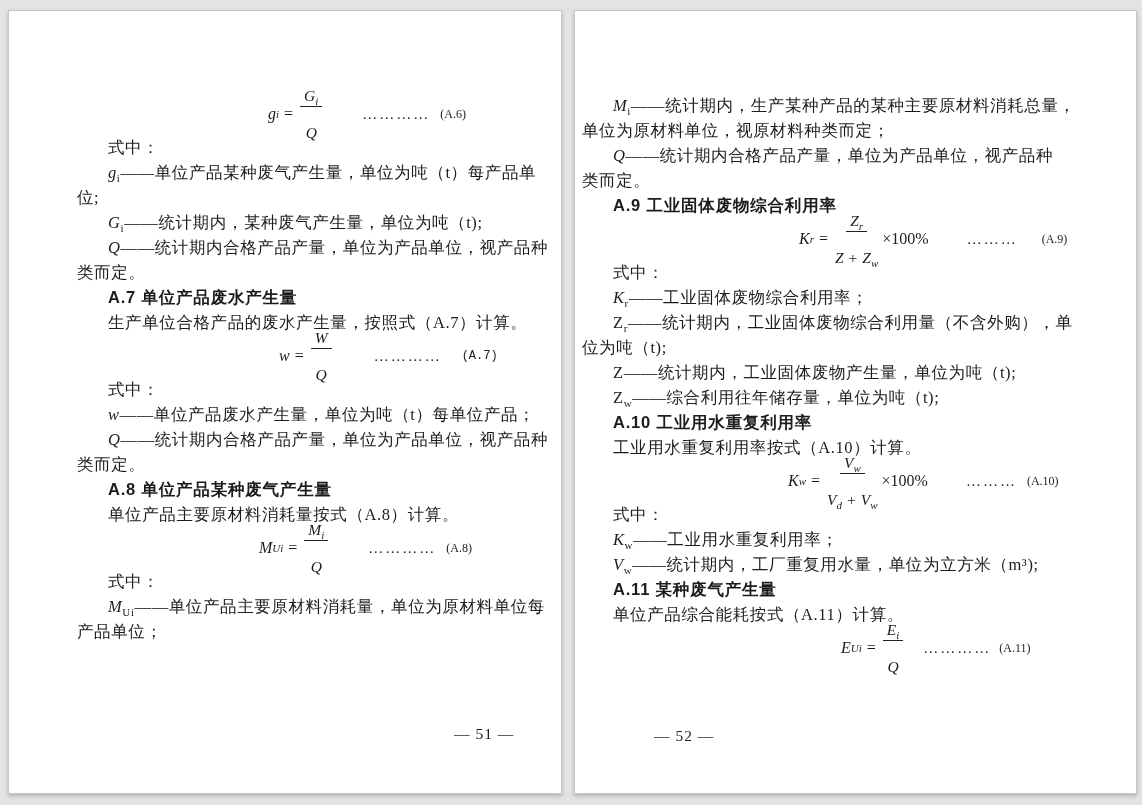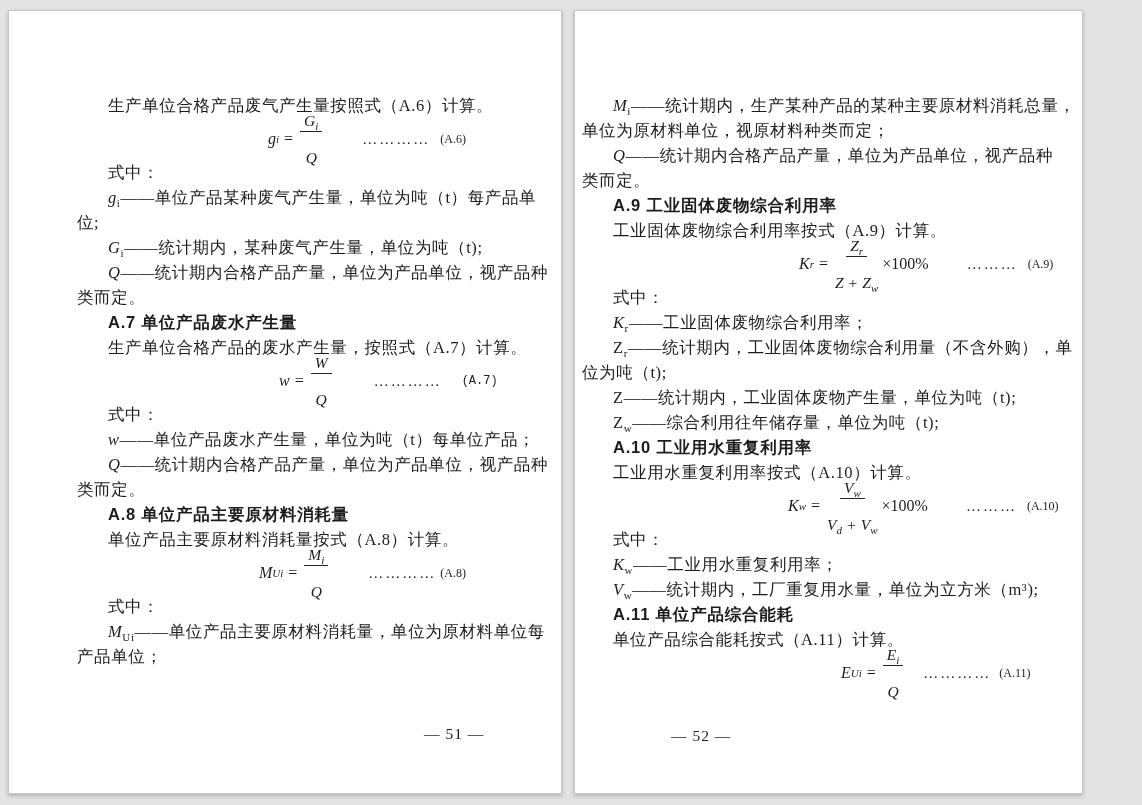--- a/index.html
+++ b/index.html
@@ -14,21 +14,21 @@
   }
   .page{
     position:absolute;top:10px;
     background:#ffffff;
     border:1px solid #c7c7c7;
     box-shadow:0 2px 4px rgba(0,0,0,.22);
     box-sizing:border-box;
     height:784px;
   }
   #page-51{left:8px;width:554px;padding:82px 44px 0 68px;}
-  #page-52{left:574px;width:509px;padding:82px 78px 0 7px;}
+  #page-52{left:574px;width:563px;padding:82px 78px 0 7px;}
   .line{
     line-height:25px;
     font-size:16.5px;
     letter-spacing:.6px;
     white-space:nowrap;
   }
   .ind{padding-left:31px;}
   .heading{
     font-weight:bold;
     font-family:"Liberation Sans","DejaVu Sans",sans-serif;
@@ -54,36 +54,35 @@
   .den{padding-top:1px;}
   .mult{font-style:normal;margin-left:2px;}
   .f-dots{letter-spacing:2px;font-size:15px;color:#222;}
   .f-label{font-size:12px;}
   .page-number{
     position:absolute;
     font-size:15.5px;
     letter-spacing:1px;
     white-space:nowrap;
   }
-  #page-51 .page-number{left:415px;top:714px;}
-  #page-52 .page-number{left:96px;top:716px;}
+  #page-51 .page-number{left:445px;top:714px;}
+  #page-52 .page-number{left:79px;top:716px;}
   
   .fm-a6 .f-math{margin-left:191px;}  .fm-a6 .f-dots{margin-left:38px;}  .fm-a6 .f-label{margin-left:10px;}
   .fm-a7 .f-math{margin-left:202px;}  .fm-a7 .f-dots{margin-left:40px;}  .fm-a7 .f-label{margin-left:20px;font-family:Liberation Mono, monospace;}
-  .fm-a8 .f-math{margin-left:182px;}  .fm-a8 .f-dots{margin-left:38px;}  .fm-a8 .f-label{margin-left:4px;}
-  .fm-a9 .f-math{margin-left:217px;}  .fm-a9 .f-dots{margin-left:38px;}  .fm-a9 .f-label{margin-left:10px;font-family:Liberation Serif, serif;}
+  .fm-a8 .f-math{margin-left:182px;}  .fm-a8 .f-dots{margin-left:38px;}  .fm-a8 .f-label{margin-left:10px;}
+  .fm-a9 .f-math{margin-left:217px;}  .fm-a9 .f-dots{margin-left:38px;}  .fm-a9 .f-label{margin-left:24px;font-family:Liberation Serif, serif;}
   .fm-a10 .f-math{margin-left:206px;} .fm-a10 .f-dots{margin-left:38px;} .fm-a10 .f-label{margin-left:10px;}
   .fm-a11 .f-math{margin-left:259px;} .fm-a11 .f-dots{margin-left:18px;} .fm-a11 .f-label{margin-left:8px;}
 </style>
 </head>
 <body>
 
 <div class="page" id="page-51">
 
-  <div class="line ind">生产单位合格产品废气产生量按照式（A.6）计算。</div>
 
   <div class="formula fm-a6">
     <span class="f-math">
         <span class="sym it">g</span>
         <sub>i</sub>
         <span class="eq">=</span>
         <span class="frac">
           <span class="num"><span class="it">G</span><sub>i</sub></span>
           <span class="den"><span class="it">Q</span></span>
         </span>
@@ -117,21 +116,21 @@
     <span class="f-dots">…………</span>
     <span class="f-label">(A.7)</span>
   </div>
 
   <div class="line ind">式中：</div>
 
   <div class="line ind"><span class="sym it">w</span><span>——</span><span>单位产品废水产生量，单位为吨（t）每单位产品；</span></div>
   <div class="line ind"><span class="sym it">Q</span><span>——</span><span>统计期内合格产品产量，单位为产品单位，视产品种</span></div>
   <div class="line">类而定。</div>
 
-  <div class="line ind heading">A.8 单位产品主要原材料消耗量</div>
+  <div class="line ind heading">A.8 单位产品某种废气产生量</div>
   <div class="line ind">单位产品主要原材料消耗量按式（A.8）计算。</div>
 
   <div class="formula fm-a8">
     <span class="f-math">
         <span class="sym it">M</span>
         <sub>Ui</sub>
         <span class="eq">=</span>
         <span class="frac">
           <span class="num"><span class="it">M</span><sub>i</sub></span>
           <span class="den"><span class="it">Q</span></span>
@@ -151,21 +150,20 @@
 
 <div class="page" id="page-52">
 
   <div class="line ind"><span class="sym it">M</span><sub>i</sub><span>——</span><span>统计期内，生产某种产品的某种主要原材料消耗总量，</span></div>
   <div class="line">单位为原材料单位，视原材料种类而定；</div>
 
   <div class="line ind"><span class="sym it">Q</span><span>——</span><span>统计期内合格产品产量，单位为产品单位，视产品种</span></div>
   <div class="line">类而定。</div>
 
   <div class="line ind heading">A.9 工业固体废物综合利用率</div>
-  <div class="line ind">工业固体废物综合利用率按式（A.9）计算。</div>
 
   <div class="formula fm-a9">
     <span class="f-math">
         <span class="sym it">K</span>
         <sub>r</sub>
         <span class="eq">=</span>
         <span class="frac">
           <span class="num"><span class="it">Z</span><sub>r</sub></span>
           <span class="den"><span class="it">Z</span><span class="eq">+</span><span class="it">Z</span><sub>w</sub></span>
         </span>
@@ -204,21 +202,21 @@
     <span class="f-label">(A.10)</span>
   </div>
 
   <div class="line ind">式中：</div>
 
   <div class="line ind"><span class="sym it">K</span><sub>w</sub><span>——</span><span>工业用水重复利用率；</span></div>
 
   <div class="line ind"><span class="sym it">V</span><sub>w</sub><span>——</span><span>统计期内，工厂重复用水量，单位为立方米（m³);</span></div>
 
 
-  <div class="line ind heading">A.11 单位产品综合能耗</div>
+  <div class="line ind heading">A.11 某种废气产生量</div>
   <div class="line ind">单位产品综合能耗按式（A.11）计算。</div>
 
   <div class="formula fm-a11">
     <span class="f-math">
         <span class="sym it">E</span>
         <sub>Ui</sub>
         <span class="eq">=</span>
         <span class="frac">
           <span class="num"><span class="it">E</span><sub>i</sub></span>
           <span class="den"><span class="it">Q</span></span>

